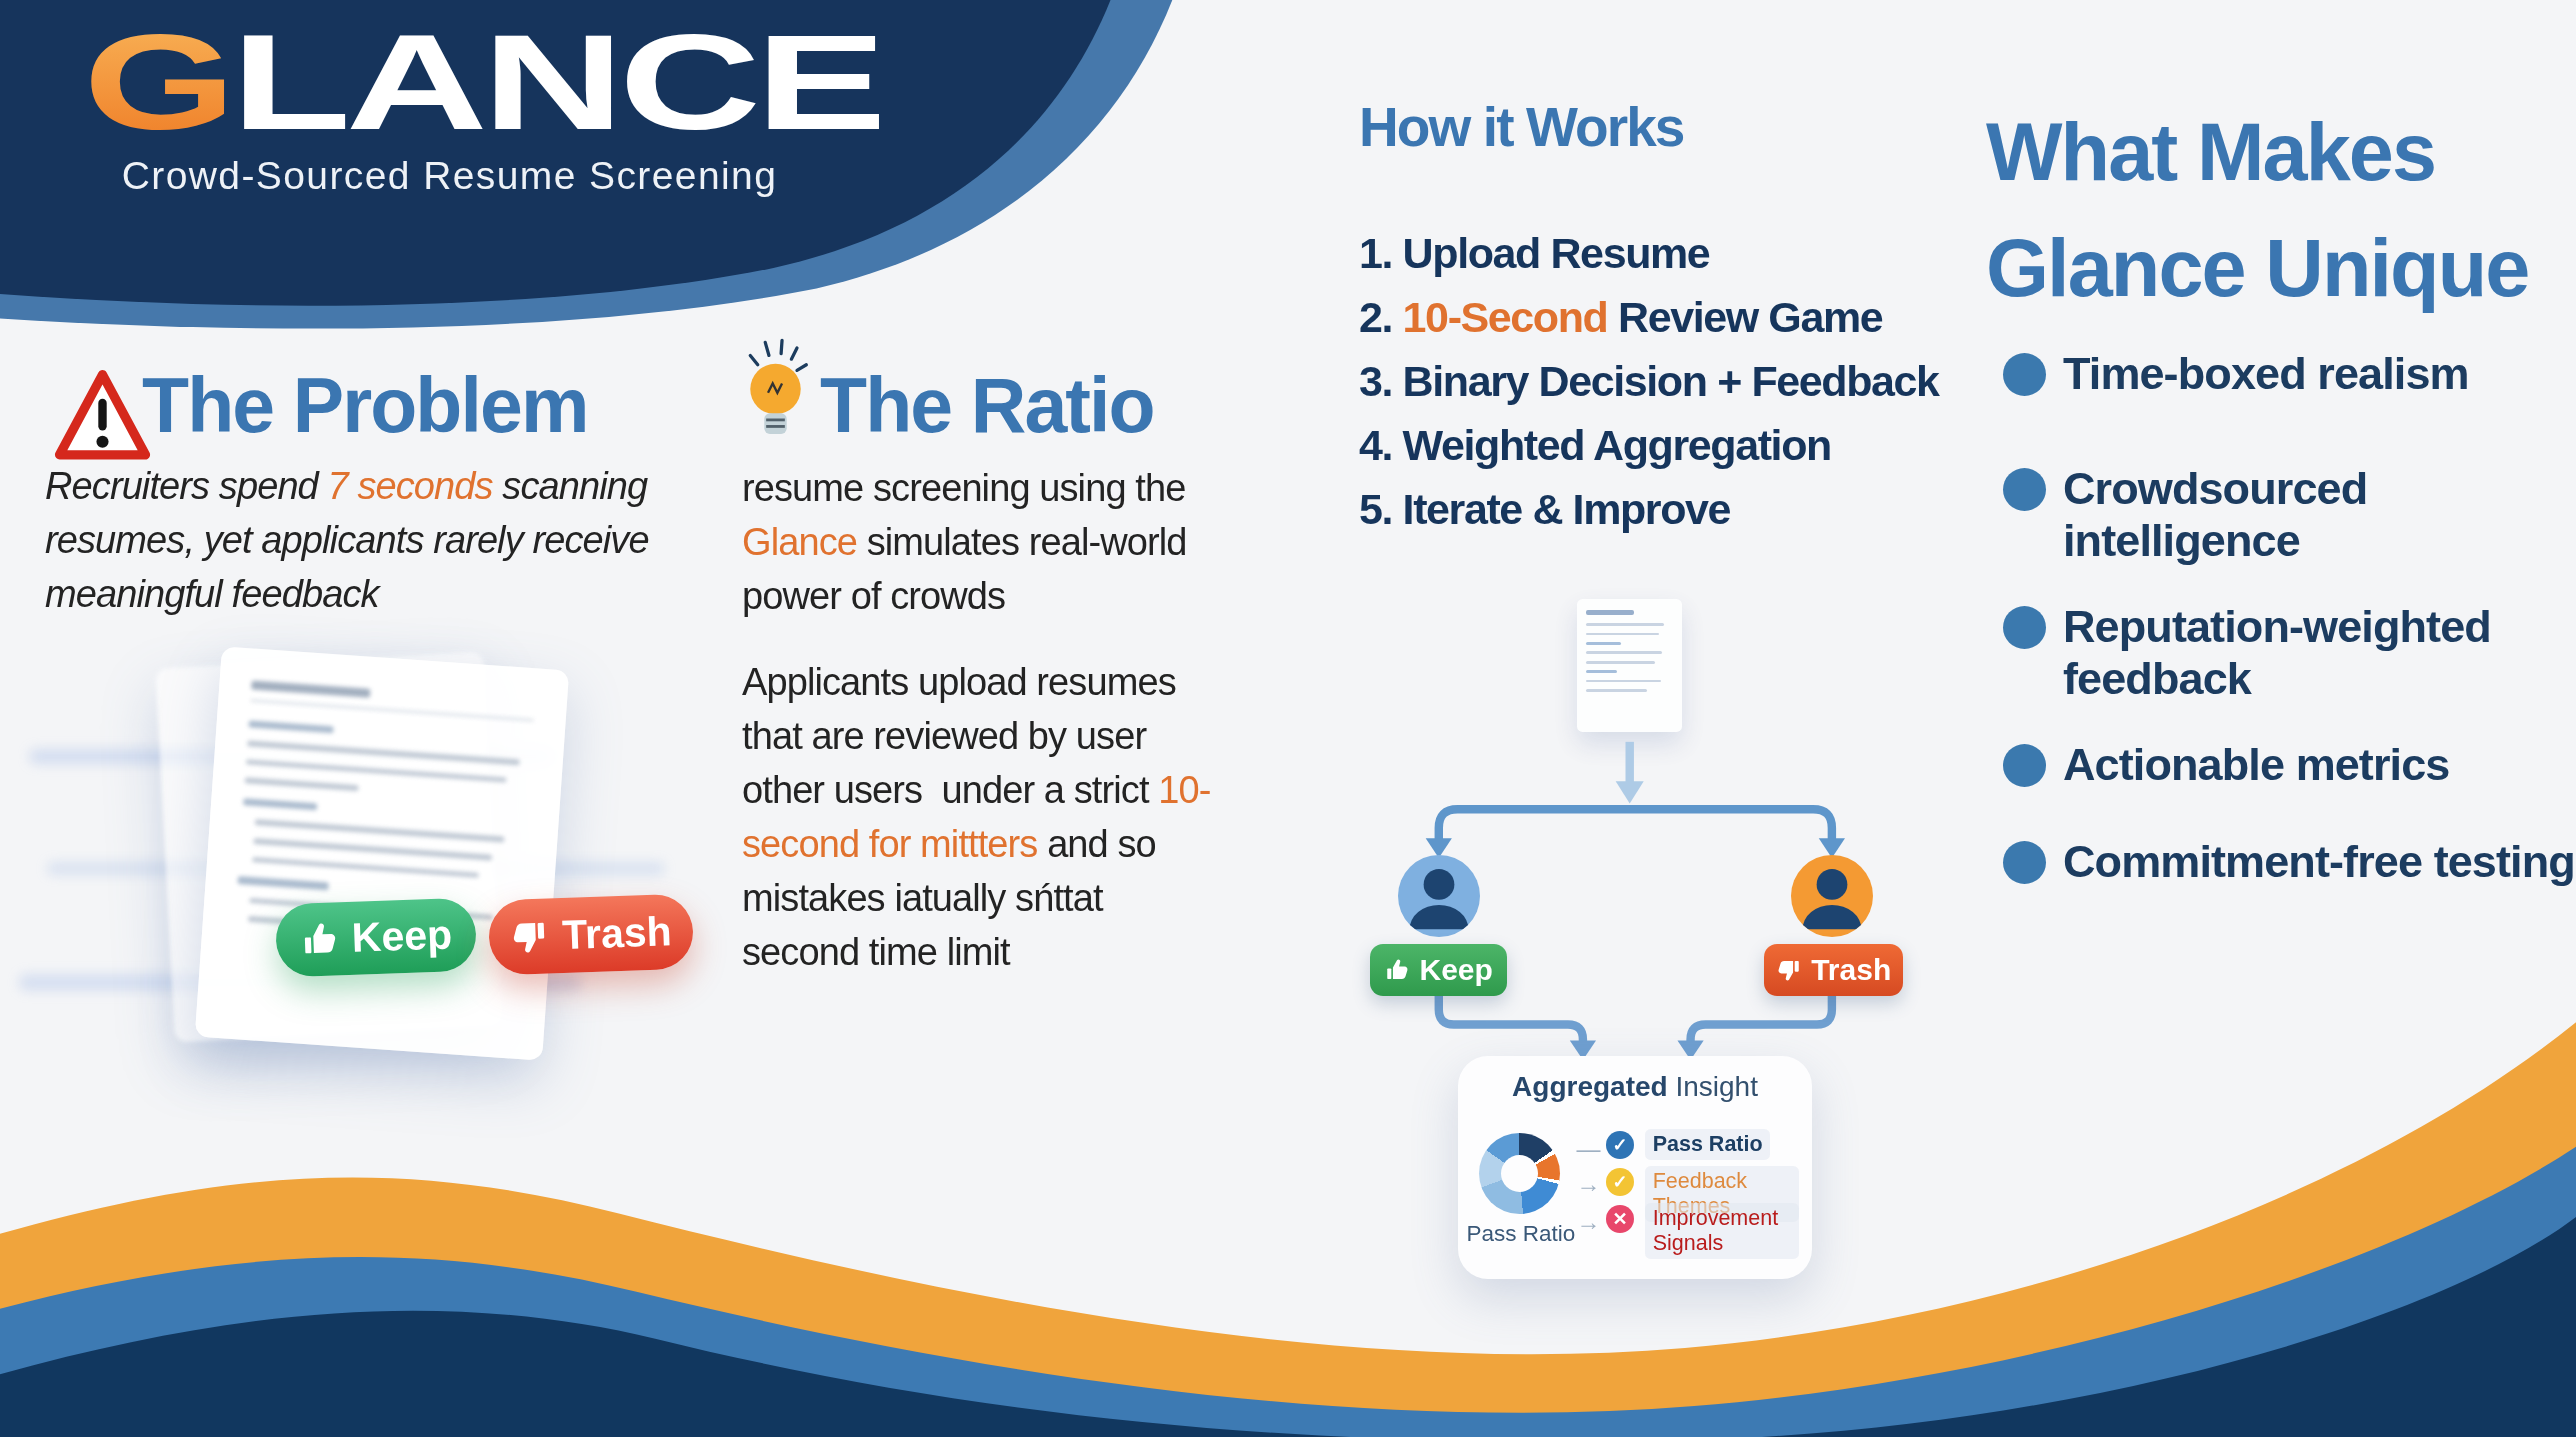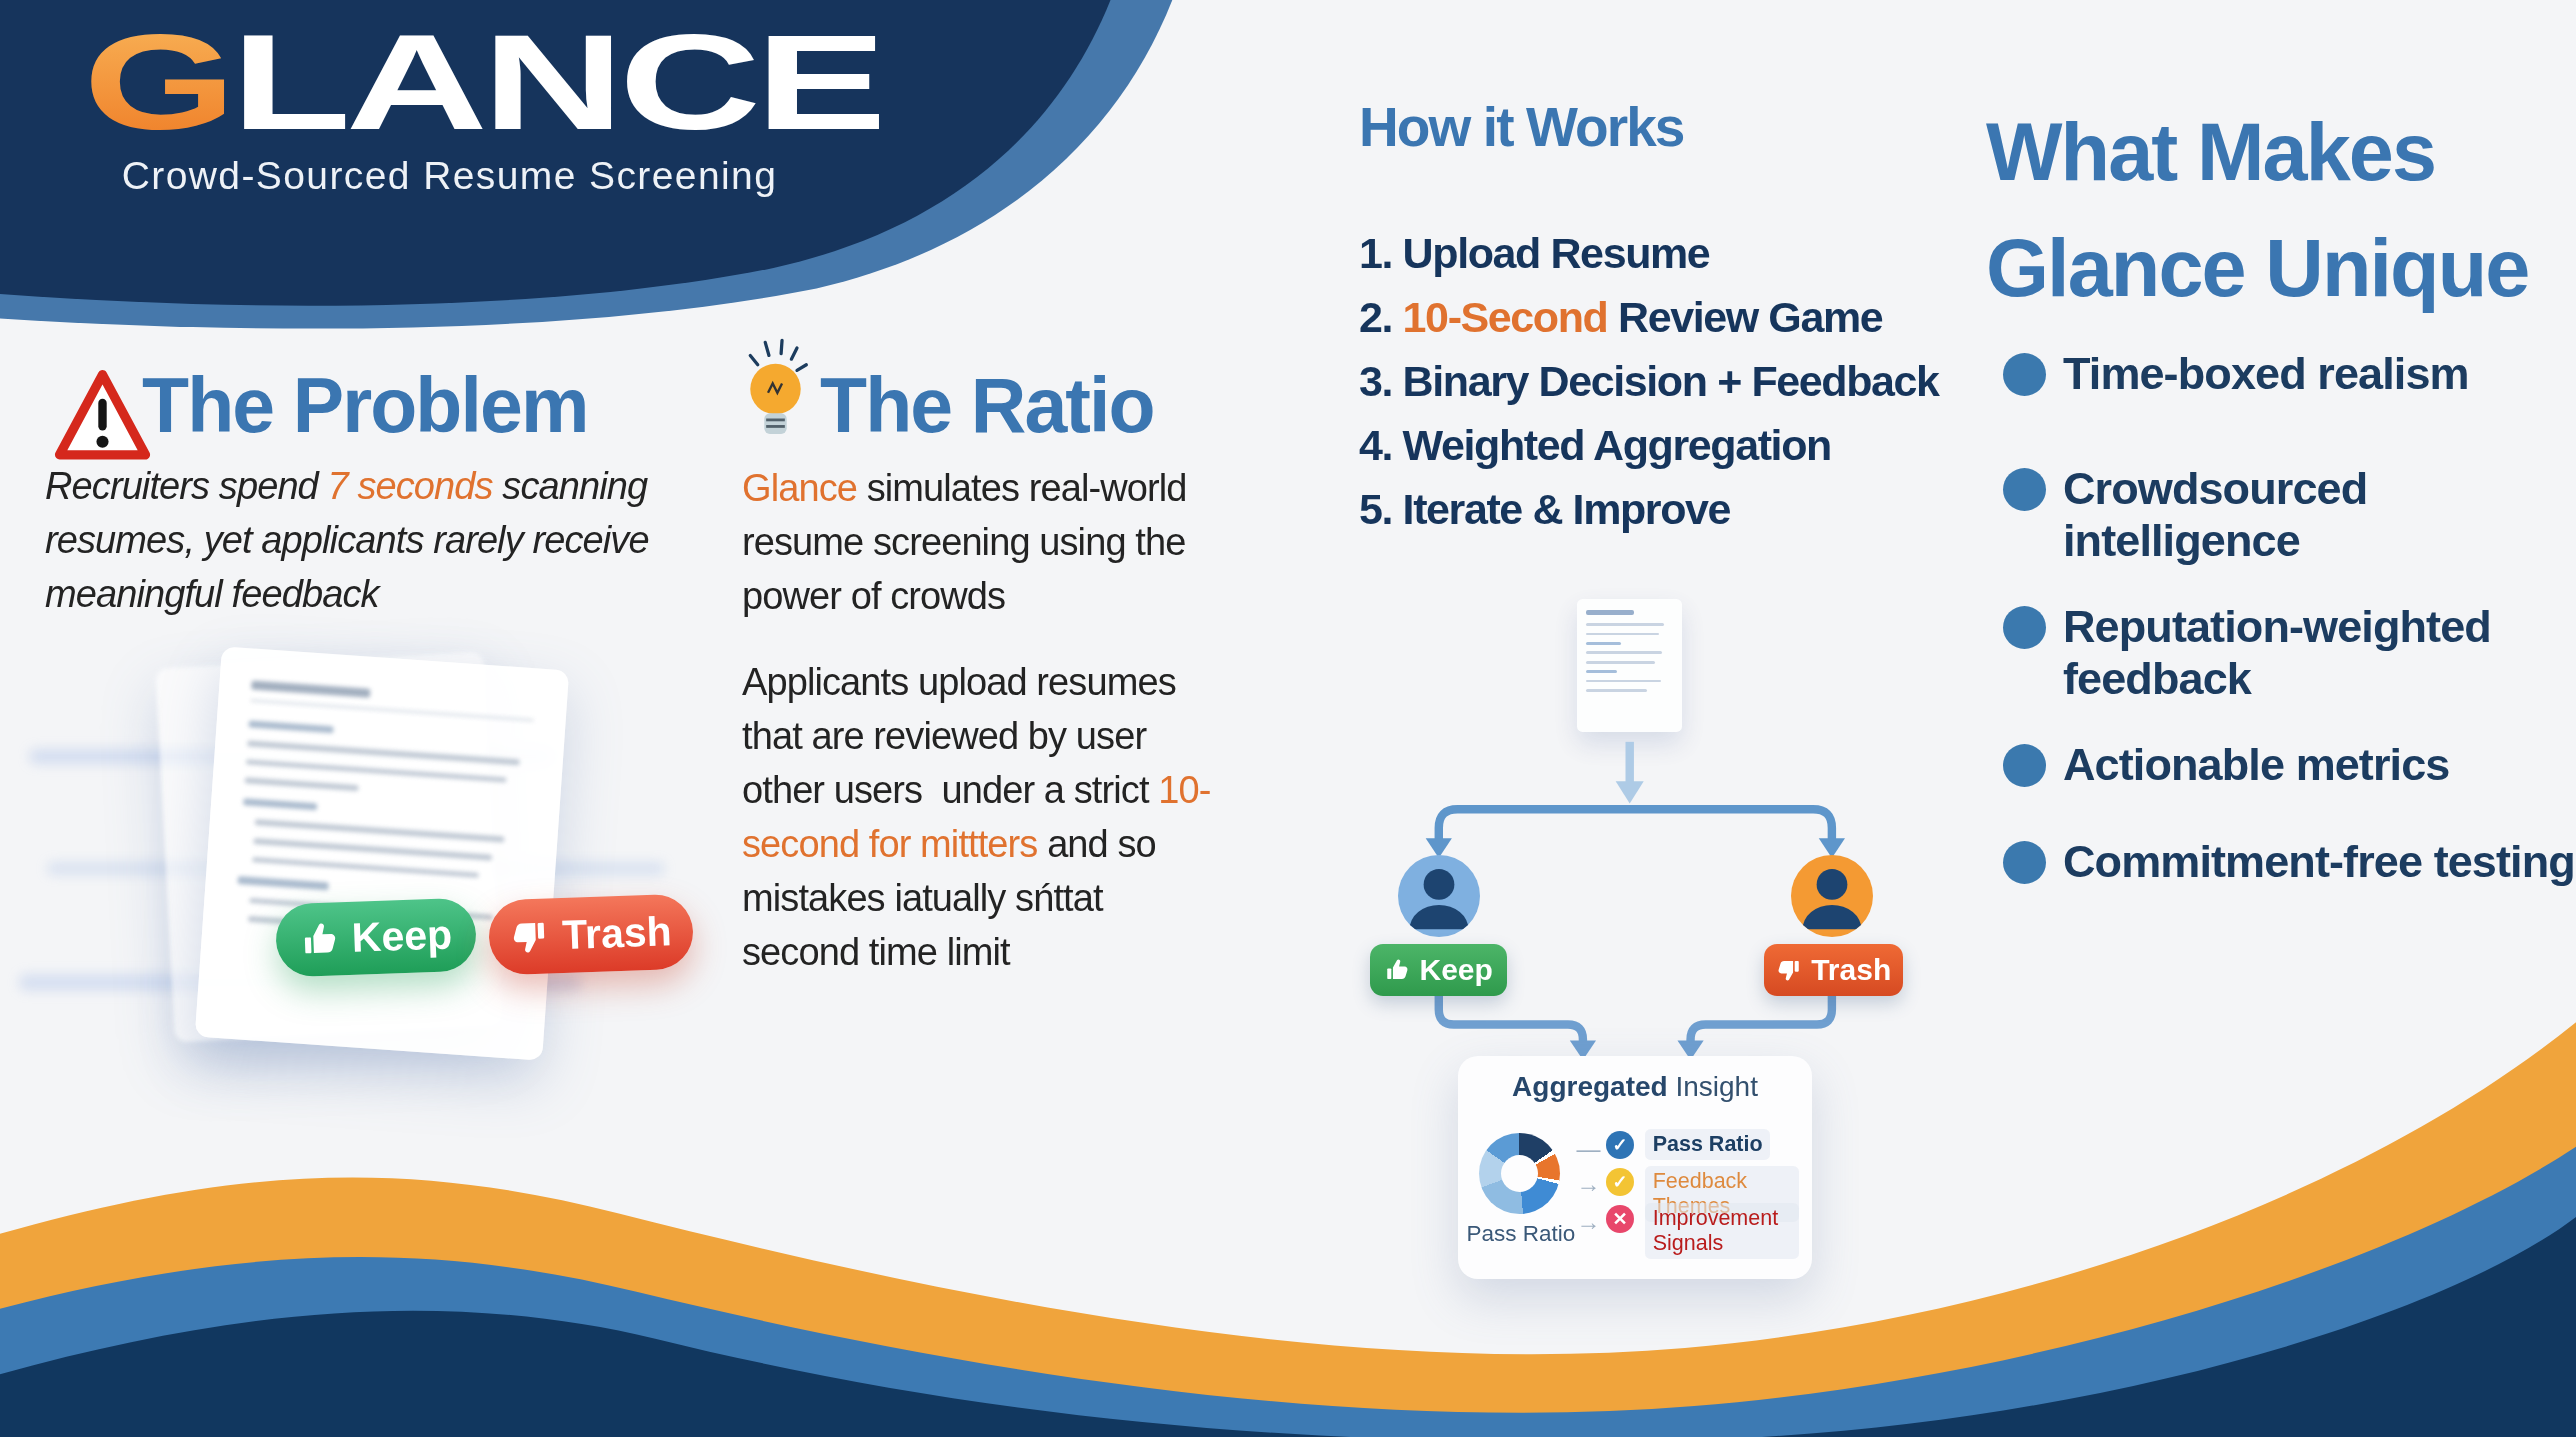--- a/index.html
+++ b/index.html
@@ -76,21 +76,21 @@
   .mln.b{background:#9db9d8;}
   .avatar{width:82px;height:82px;border-radius:50%;display:flex;align-items:flex-end;justify-content:center;overflow:hidden;}
   .avatar-left{left:1398px;top:855px;background:#7fb0e0;}
   .avatar-right{left:1791px;top:855px;background:#f49a33;}
   .badge{position:absolute;display:flex;align-items:center;justify-content:center;gap:9.4px;
          height:52px;border-radius:13px;color:#fff;font-size:30px;font-weight:700;
          box-shadow:0 7.5px 17px rgba(60,90,130,.25);}
   .badge-keep{left:1370px;top:944px;width:137px;background:linear-gradient(180deg,#4cb568,#2f9a4c);}
   .badge-trash{left:1764px;top:944px;width:139px;background:linear-gradient(180deg,#ef6a35,#d64a22);}
 
-  .agg-card{left:1458px;top:1056px;width:354px;height:223px;background:#fdfdfe;border-radius:20px;
+  .agg-card{left:1458px;top:1056px;width:354px;height:223px;background:#fdfdfe;border-radius:30px;
             box-shadow:0 19px 47px rgba(90,115,160,.22);}
   .agg-title{position:absolute;left:0;top:15px;width:100%;text-align:center;font-size:28px;color:#33506e;}
   .agg-title b{color:#27476b;}
   .donut{position:absolute;left:20.6px;top:77px;width:81px;height:81px;border-radius:50%;
          background:conic-gradient(#1f3f66 0deg 55deg,#ffffff 55deg 61deg,#e8752c 61deg 100deg,
                     #ffffff 100deg 105deg,#3f8bd4 105deg 175deg,#8fbce2 175deg 250deg,
                     #b3d2ec 250deg 305deg,#5b9bd5 305deg 360deg);
          display:flex;align-items:center;justify-content:center;}
   .donut-hole{width:37px;height:37px;border-radius:50%;background:#fdfdfe;}
   .donut-label{position:absolute;left:1.9px;top:165px;width:122px;text-align:center;font-size:22.5px;color:#3a5878;}
@@ -190,22 +190,22 @@
     </g>
     <circle cx="39" cy="60" r="27" fill="#f5a92f"></circle>
     <path d="M31,64 l5,-10 l5,10 l5,-10" stroke="#333" stroke-width="2.5" fill="none"></path>
     <rect x="27" y="86" width="24" height="22" rx="6" fill="#c3d2d8"></rect>
     <line x1="29" y1="93" x2="49" y2="93" stroke="#51606a" stroke-width="3"></line>
     <line x1="29" y1="100" x2="49" y2="100" stroke="#51606a" stroke-width="3"></line>
   </svg>
   <h2 class="abs h-blue idea-title" style="margin:0">The Ratio</h2>
 
   <div class="abs copy idea-copy1">
+    <span class="line">resume screening using the</span>
     <span class="line"><span class="accent">Glance</span><span> simulates real-world</span></span>
-    <span class="line">resume screening using the</span>
     <span class="line">power of crowds</span>
   </div>
   <div class="abs copy idea-copy2">
     <span class="line">Applicants upload resumes</span>
     <span class="line">that are reviewed by user</span>
     <span class="line"><span>other users  under a strict </span><span class="accent">10-</span></span>
     <span class="line"><span class="accent">second for mittters</span><span> and so</span></span>
     <span class="line">mistakes iatually sńttat</span>
     <span class="line">second time limit</span>
   </div>

